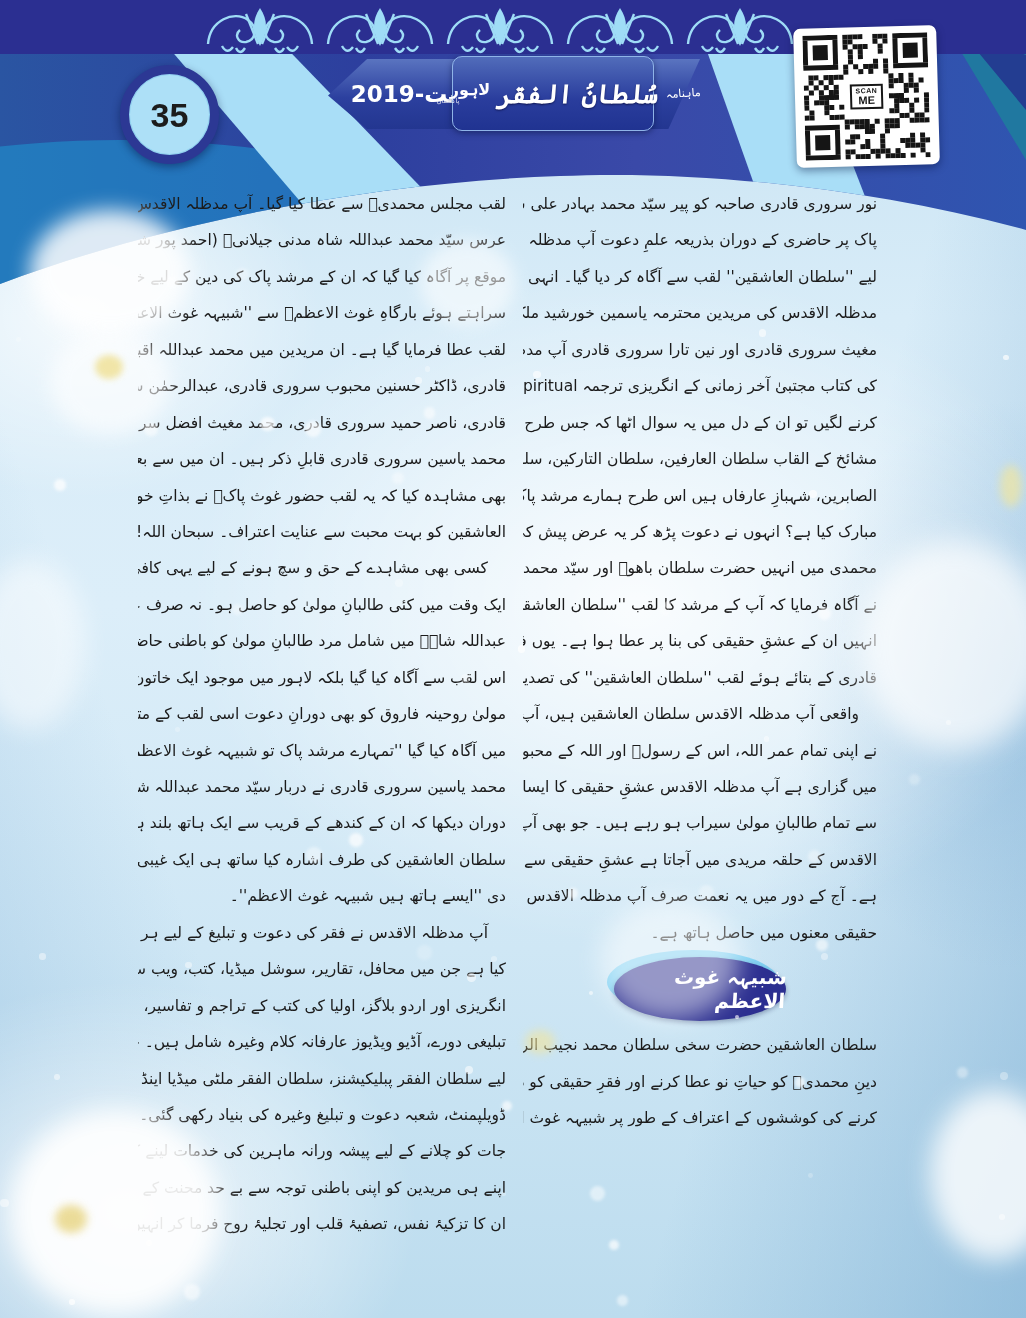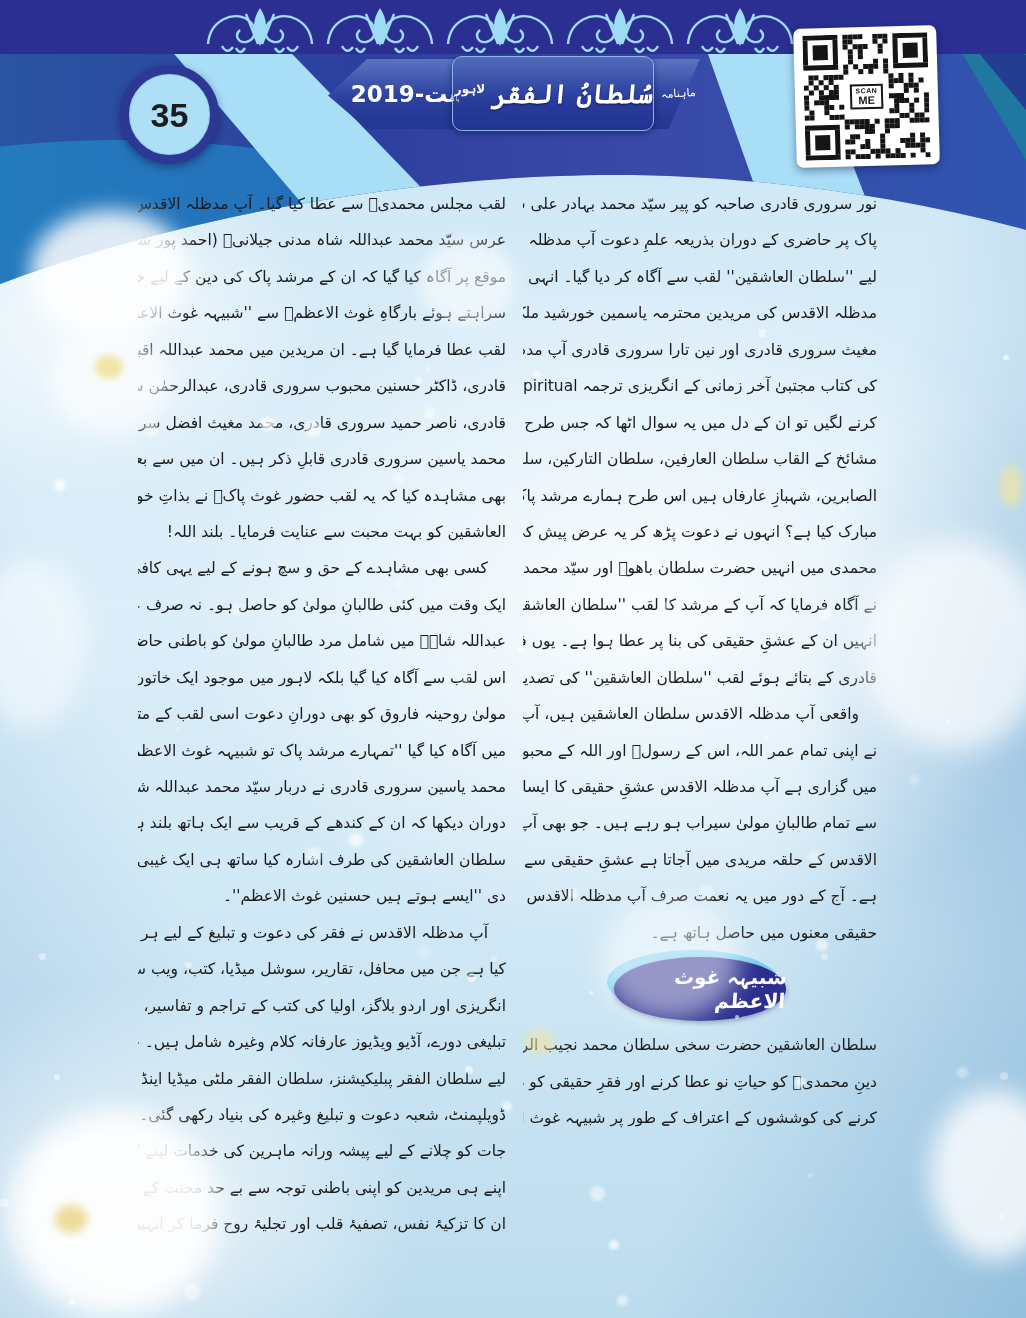--- a/index.html
+++ b/index.html
@@ -26,21 +26,21 @@
     clip-path:polygon(0 52%,10.5% 0,100% 0,91.5% 100%,10.5% 100%);}
   .banner .date{position:absolute;left:34px;top:0;width:120px;height:100%;display:flex;align-items:center;justify-content:center;
     color:#fff;font:bold 23px/1 "DejaVu Sans",sans-serif;direction:rtl;}
   .logo-panel{position:absolute;left:452px;top:56px;width:200px;height:73px;border-radius:10px;
     background:linear-gradient(180deg,#516cba,#2a3d9d 58%,#203391);
     border:1px solid #8fb4e8;box-shadow:0 2px 6px rgba(5,15,60,.5);
     display:flex;flex-direction:row-reverse;align-items:center;justify-content:center;gap:7px;color:#fff;direction:ltr;}
   .logo-prefix{font-size:11px;transform:rotate(-4deg);}
   .logo-title{font:bold 26px/1 "DejaVu Serif",serif;transform:skewX(-6deg);text-shadow:0 1px 2px rgba(0,0,40,.6);white-space:nowrap;}
   .logo-city{display:flex;flex-direction:column;align-items:center;line-height:1.1;}
-  .logo-city .c1{font-size:12px;font-weight:bold;margin-left:44px;}
+  .logo-city .c1{font-size:16px;font-weight:bold;margin-left:44px;}
   .logo-city .c2{font-size:7px;opacity:.85;}
   .site-url{position:absolute;left:288px;top:133px;width:456px;text-align:center;
     color:#fff;font:bold 19px/1.2 "Liberation Sans",sans-serif;letter-spacing:.3px;direction:ltr;
     text-shadow:0 1px 2px rgba(0,10,50,.5);}
   .qr-card{position:absolute;left:795px;top:27px;width:143px;height:139px;background:#fff;border-radius:7px;
     transform:rotate(-1.6deg);box-shadow:0 3px 8px rgba(5,15,60,.45);display:flex;align-items:center;justify-content:center;}
   .qr-wrap{position:relative;width:125px;height:125px;}
   .qr-label{position:absolute;left:50%;top:50%;transform:translate(-50%,-50%);background:#fff;border:2px solid #161616;
     padding:1px 4px;display:flex;flex-direction:column;align-items:center;line-height:1;}
   .qr-label .l1{font:bold 7px/1.1 "Liberation Sans",sans-serif;color:#161616;letter-spacing:.5px;}
@@ -365,31 +365,31 @@
       <div id="left-lines">
           <div class="tline">لقب مجلس محمدیؐ سے عطا کیا گیا۔ آپ مدظلہ الاقدس کے مریدین کو</div>
           <div class="tline">عرس سیّد محمد عبداللہ شاہ مدنی جیلانیؒ (احمد پور شرقیہ 2016) کے</div>
           <div class="tline">موقع پر آگاہ کیا گیا کہ ان کے مرشد پاک کی دین کے لیے خدمات کو</div>
           <div class="tline">سراہتے ہوئے بارگاہِ غوث الاعظمؓ سے ''شبیہہ غوث الاعظمؓ'' کا</div>
           <div class="tline">لقب عطا فرمایا گیا ہے۔ ان مریدین میں محمد عبداللہ اقبال سروری</div>
           <div class="tline">قادری، ڈاکٹر حسنین محبوب سروری قادری، عبدالرحمٰن سروری</div>
           <div class="tline">قادری، ناصر حمید سروری قادری، محمد مغیث افضل سروری قادری اور</div>
           <div class="tline">محمد یاسین سروری قادری قابلِ ذکر ہیں۔ ان میں سے بعض نے یہ</div>
           <div class="tline">بھی مشاہدہ کیا کہ یہ لقب حضور غوث پاکؓ نے بذاتِ خود سلطان</div>
-          <div class="tline">العاشقین کو بہت محبت سے عنایت فرمایا۔ بلند اللہ!</div>
+          <div class="tline">العاشقین کو بہت محبت سے عنایت اعتراف۔ سبحان اللہ!</div>
           <div class="tline ind">کسی بھی مشاہدے کے حق و سچ ہونے کے لیے یہی کافی ہے کہ وہ</div>
           <div class="tline">ایک وقت میں کئی طالبانِ مولیٰ کو حاصل ہو۔ نہ صرف عرس سیّد محمد</div>
           <div class="tline">عبداللہ شاہؒ میں شامل مرد طالبانِ مولیٰ کو باطنی حاضری کے دوران</div>
           <div class="tline">اس لقب سے آگاہ کیا گیا بلکہ لاہور میں موجود ایک خاتون طالبِ</div>
           <div class="tline">مولیٰ روحینہ فاروق کو بھی دورانِ دعوت اسی لقب کے متعلق ان الفاظ</div>
           <div class="tline">میں آگاہ کیا گیا ''تمہارے مرشد پاک تو شبیہہ غوث الاعظم ہیں''۔</div>
           <div class="tline">محمد یاسین سروری قادری نے دربار سیّد محمد عبداللہ شاہؒ پر حاضری کے</div>
           <div class="tline">دوران دیکھا کہ ان کے کندھے کے قریب سے ایک ہاتھ بلند ہوا اور</div>
           <div class="tline">سلطان العاشقین کی طرف اشارہ کیا ساتھ ہی ایک غیبی آواز سنائی</div>
-          <div class="tline">دی ''ایسے ہوتے ہیں حسنین غوث الاعظم''۔</div>
+          <div class="tline">دی ''ایسے ہاتھ ہیں شبیہہ غوث الاعظم''۔</div>
           <div class="tline ind">آپ مدظلہ الاقدس نے فقر کی دعوت و تبلیغ کے لیے ہر ذریعہ استعمال</div>
           <div class="tline">کیا ہے جن میں محافل، تقاریر، سوشل میڈیا، کتب، ویب سائٹس</div>
           <div class="tline">انگریزی اور اردو بلاگز، اولیا کی کتب کے تراجم و تفاسیر، ملک بھر کے</div>
           <div class="tline">تبلیغی دورے، آڈیو ویڈیوز عارفانہ کلام وغیرہ شامل ہیں۔ جس کے</div>
           <div class="tline">لیے سلطان الفقر پبلیکیشنز، سلطان الفقر ملٹی میڈیا اینڈ ڈیزائن</div>
           <div class="tline">ڈویلپمنٹ، شعبہ دعوت و تبلیغ وغیرہ کی بنیاد رکھی گئی۔ ان تمام شعبہ</div>
           <div class="tline">جات کو چلانے کے لیے پیشہ ورانہ ماہرین کی خدمات لینے کی بجائے</div>
           <div class="tline">اپنے ہی مریدین کو اپنی باطنی توجہ سے بے حد محنت کے بعد تیار کیا۔</div>
           <div class="tline">ان کا تزکیۂ نفس، تصفیۂ قلب اور تجلیۂ روح فرما کر انہیں وہ باطنی</div>
         </div>

